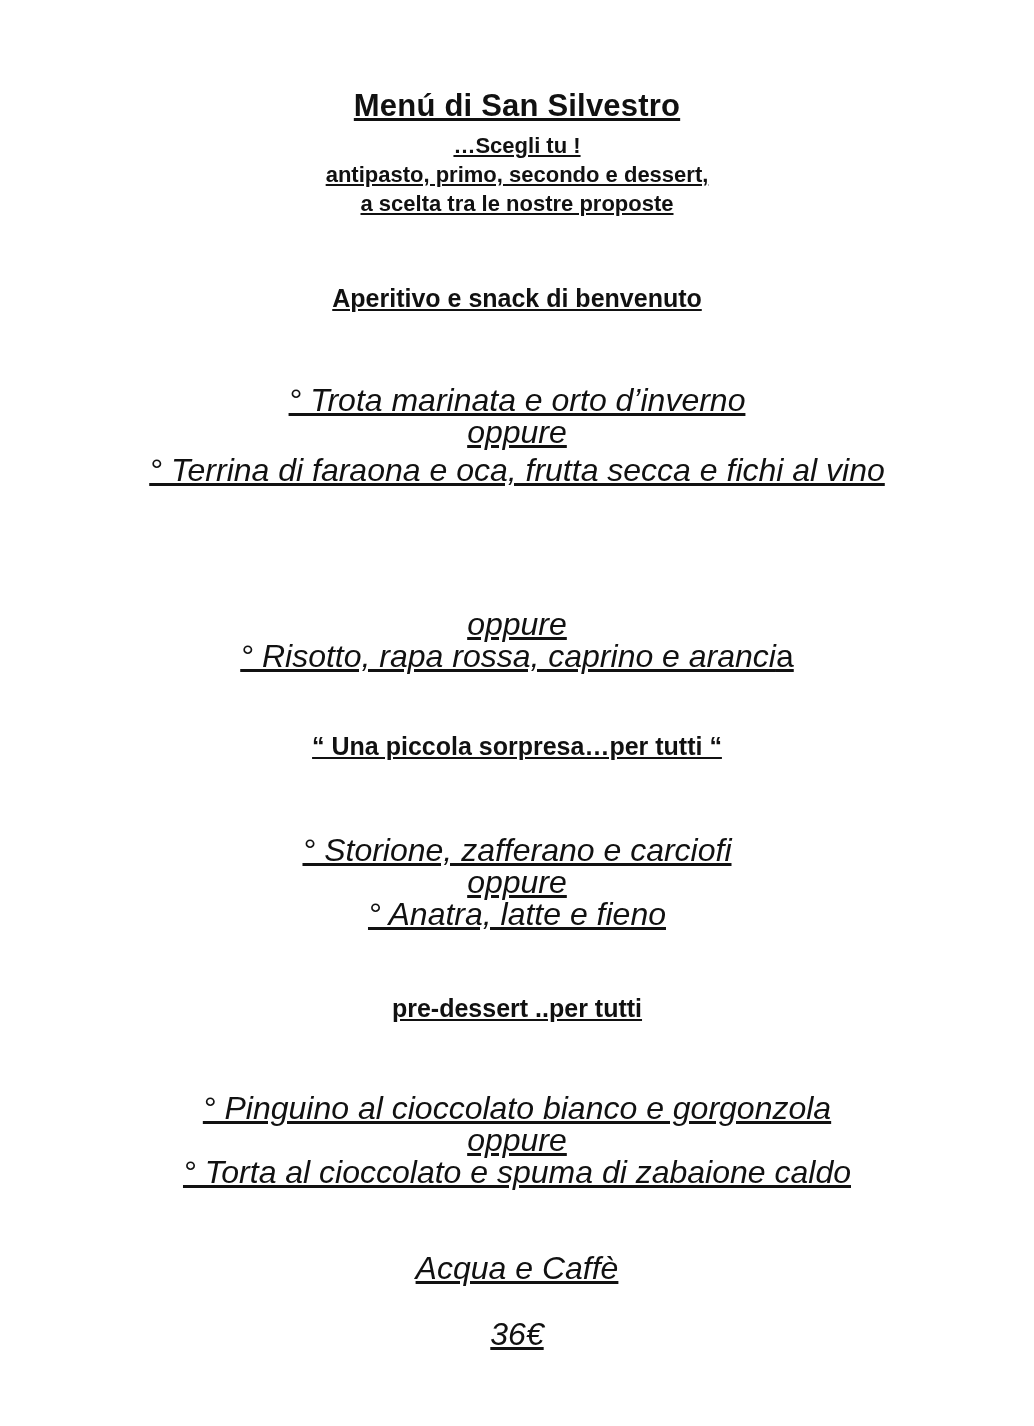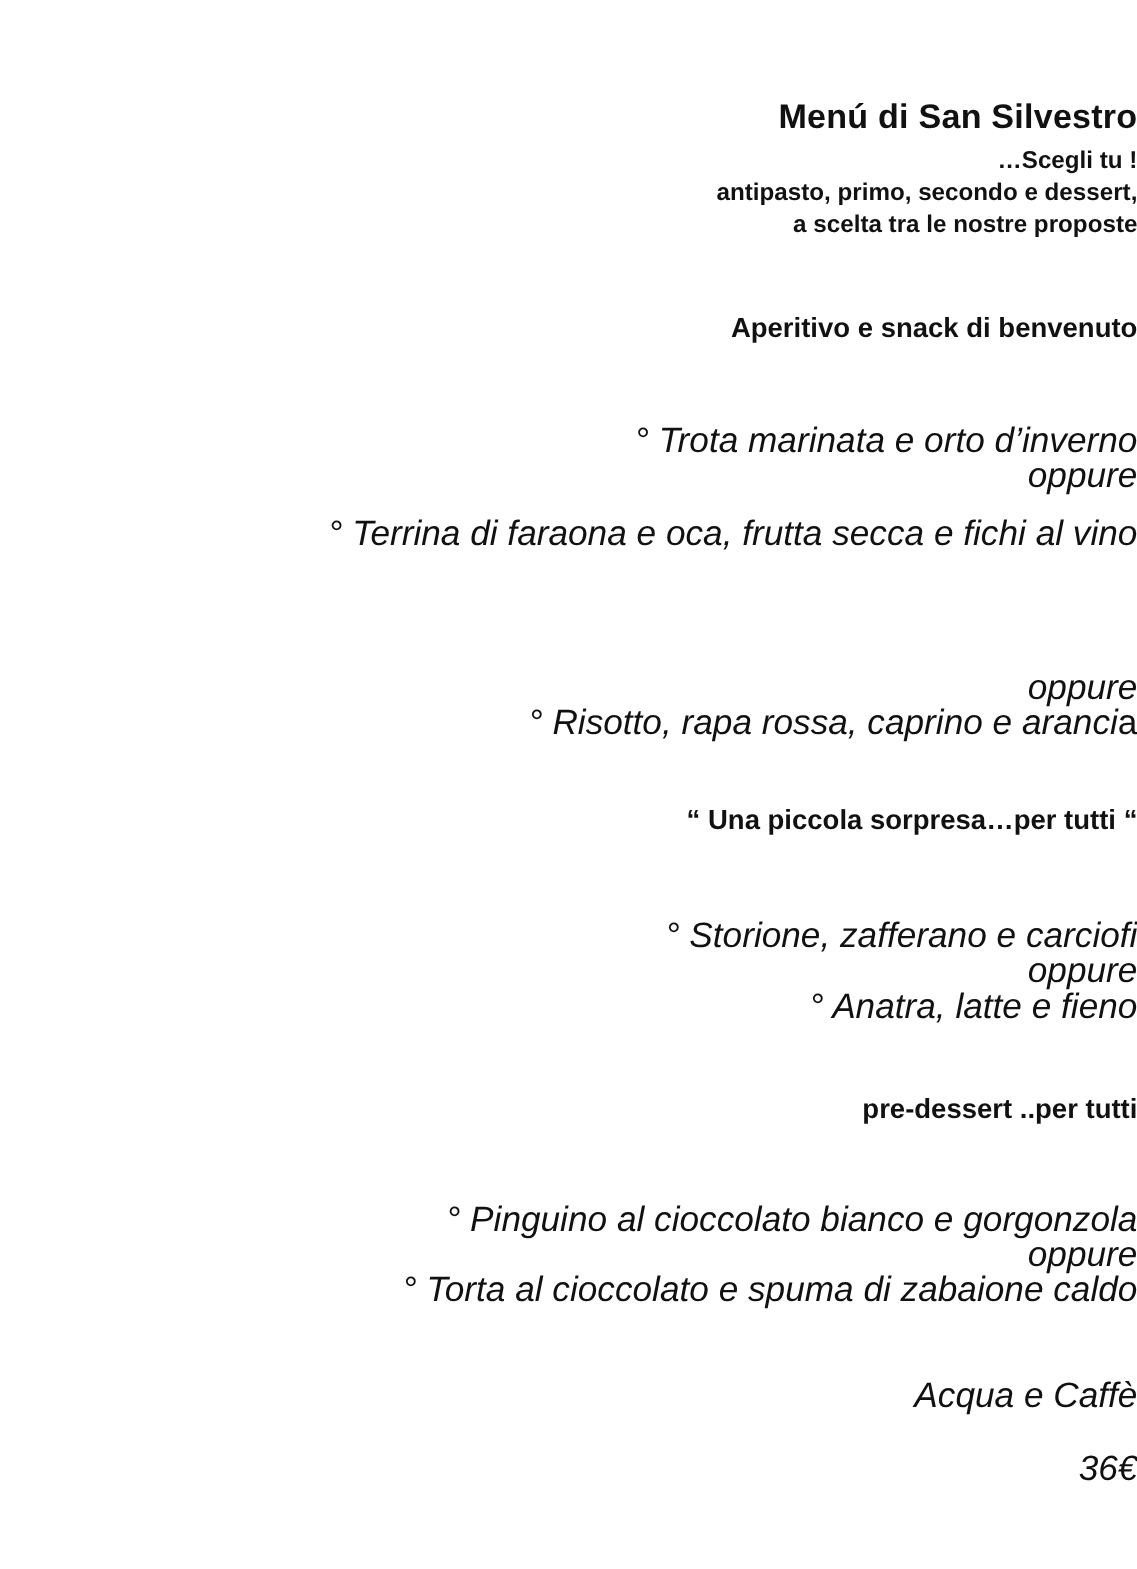--- a/index.html
+++ b/index.html
@@ -15,23 +15,24 @@
     margin: 0 auto;
     background: #ffffff;
     color: #111111;
     font-family: "Liberation Sans", sans-serif;
     overflow: hidden;
   }
   .line {
     position: absolute;
     left: 0;
     width: 100%;
-    text-align: right;
+    text-align: center;
     line-height: 1.15;
     white-space: pre-wrap;
+    text-decoration: underline;
   }
   .title {
     font-size: 31px;
     font-weight: 700;
     letter-spacing: 0.2px;
   }
   .subtitle {
     font-size: 22px;
     font-weight: 600;
   }
@@ -55,21 +56,21 @@
 
   <div class="line title" style="top:88px">Menú di San Silvestro</div>
   <div class="line subtitle" style="top:133px">…Scegli tu !</div>
   <div class="line subtitle" style="top:162px">antipasto, primo, secondo e dessert,</div>
   <div class="line subtitle" style="top:191px">a scelta tra le nostre proposte</div>
 
   <div class="line heading" style="top:284px">Aperitivo e snack di benvenuto</div>
 
   <div class="line item" style="top:382px">° Trota marinata e orto d’inverno</div>
   <div class="line item" style="top:414px">oppure</div>
-  <div class="line item" style="top:466px">° Terrina di faraona e oca, frutta secca e fichi al vino</div>
+  <div class="line item" style="top:452px">° Terrina di faraona e oca, frutta secca e fichi al vino</div>
 
   <div class="line item" style="top:606px">oppure</div>
   <div class="line item" style="top:638px"><span>° Risotto, rapa rossa, caprino e aranci</span><span class="upright">a</span></div>
 
   <div class="line heading" style="top:732px">“ Una piccola sorpresa…per tutti “</div>
 
   <div class="line item" style="top:832px">° Storione, zafferano e carciofi</div>
   <div class="line item" style="top:864px">oppure</div>
   <div class="line item" style="top:896px">° Anatra, latte e fieno</div>
 

